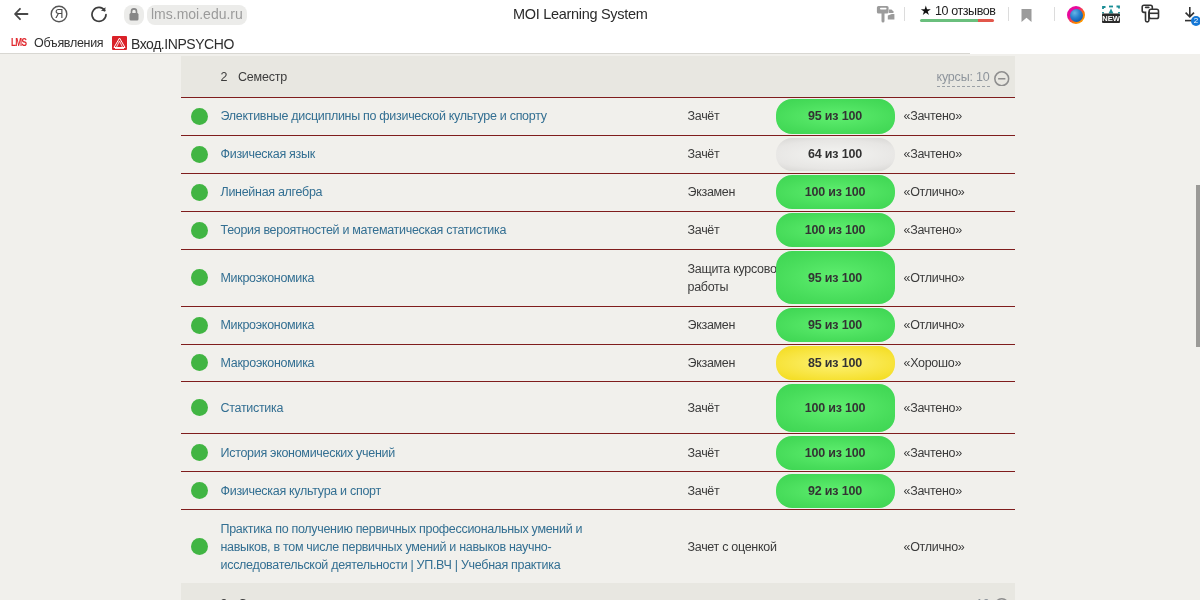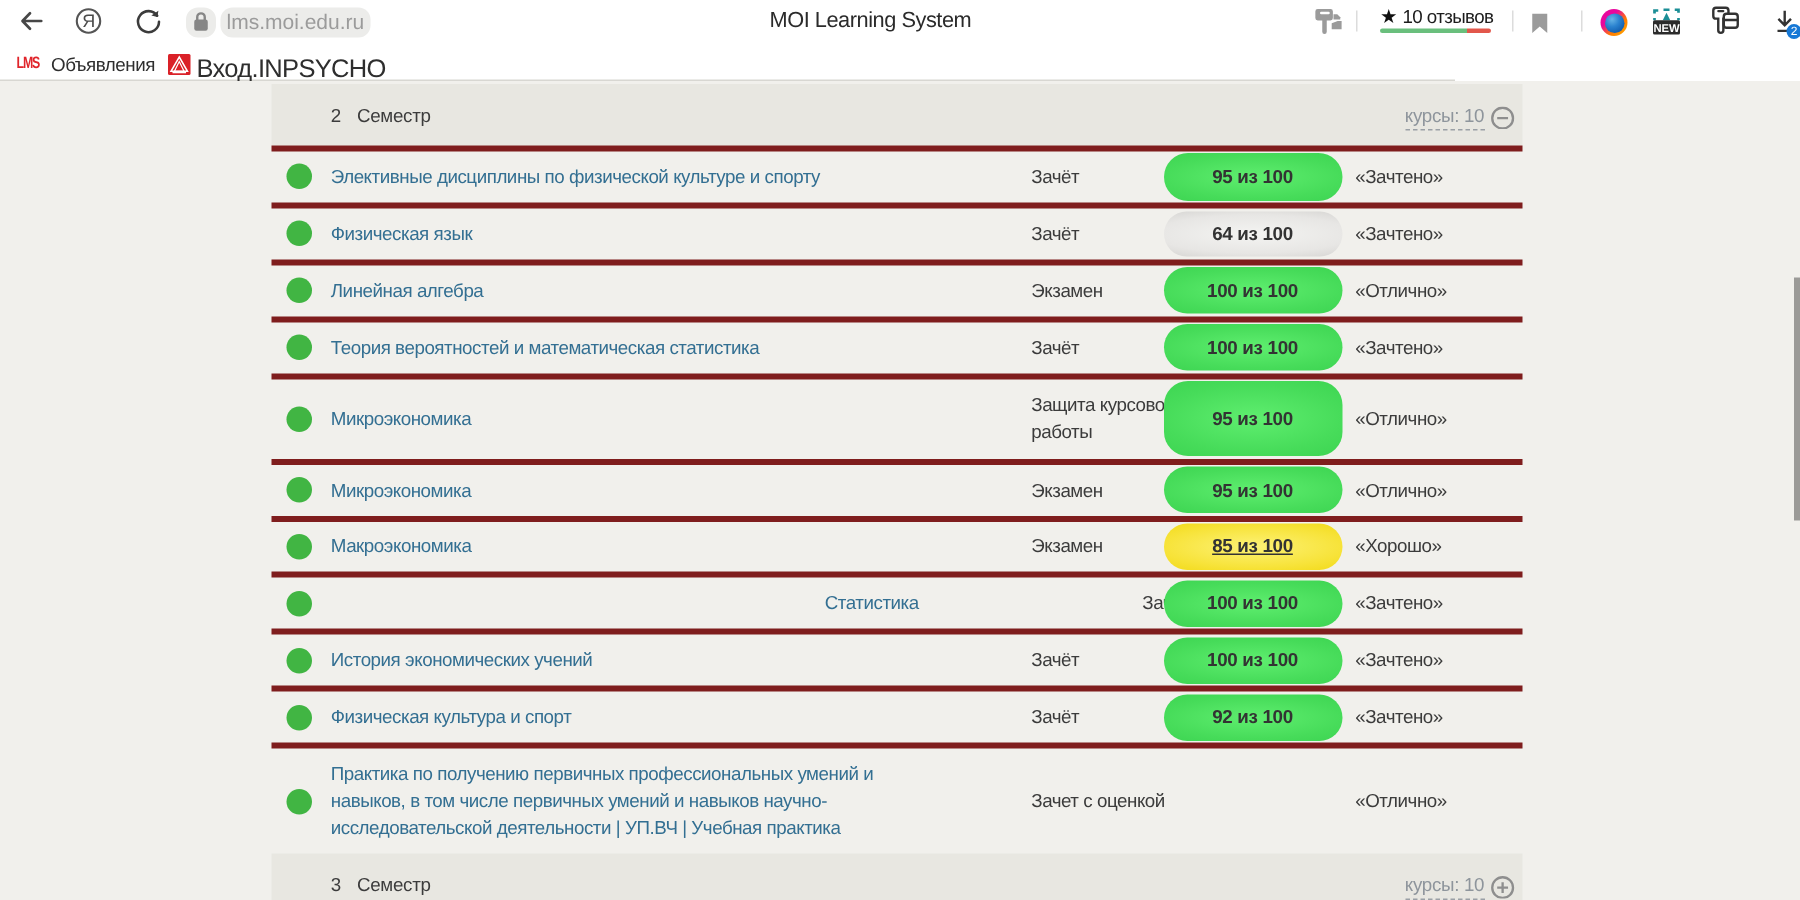--- a/index.html
+++ b/index.html
@@ -18,39 +18,39 @@
 #revtext { position:absolute; left:935px; top:4px; font-size:12.5px; letter-spacing:-0.4px; color:#1c1c1c; }
 #revbar { position:absolute; left:920px; top:19px; width:74px; height:2.5px; border-radius:2px;
   background:linear-gradient(to right, #6abf7d 0 78%, #e2574b 78% 100%); }
 #star { position:absolute; left:920px; top:3px; font-size:13px; color:#111; }
 
 
 #bookmarks { position:absolute; left:0; top:30px; width:970px; height:24px; background:#fff; border-bottom:1.5px solid #d8d7d2; }
 #lmslogo { position:absolute; left:11px; top:5.5px; font-size:11px; font-weight:bold; color:#e0252b; letter-spacing:-1px; transform:scaleX(0.75); transform-origin:left; }
 #bm1 { position:absolute; left:34px; top:5.5px; font-size:12.5px; letter-spacing:-0.3px; color:#2e2e2e; }
 #bmicon { position:absolute; left:112px; top:5.5px; width:15px; height:14.5px; background:#da2128; border-radius:1px; }
-#bm2 { position:absolute; left:131px; top:5.5px; font-size:17px; letter-spacing:-0.45px; color:#2e2e2e; }
+#bm2 { position:absolute; left:131px; top:5.5px; font-size:14px; letter-spacing:-0.45px; color:#2e2e2e; }
 
 
 #content { position:absolute; left:0; top:53.5px; width:1200px; height:546.5px; background:#f1f0ec; }
 #tbl { position:absolute; left:180.5px; top:2.5px; width:834px; }
 .semhead { position:relative; height:40.5px; background:#e8e7e1; }
 .semnum { position:absolute; left:40px; top:13.5px; font-size:12.5px; color:#3c3c3c; }
 .semname { position:absolute; left:57.5px; top:13.5px; font-size:12.5px; letter-spacing:-0.2px; color:#3c3c3c; }
 .kursy { position:absolute; right:25px; top:13.5px; font-size:12.5px; letter-spacing:-0.2px; color:#8e959c; border-bottom:1px dashed #9aa0a6; padding-bottom:2px; }
 .semicon { position:absolute; right:5px; top:14.5px; width:15.5px; height:15.5px; }
-.row { position:relative; border-top:4px solid #7f1d1d; }
+.row { position:relative; border-top:1px solid #7f1d1d; }
 .dot { position:absolute; left:10px; width:17px; height:17px; border-radius:50%; background:#41b543; top:50%; margin-top:-8.5px; }
 .cname { position:absolute; left:40px; top:50%; transform:translateY(-50%); width:392px; font-size:12.5px; letter-spacing:-0.3px; line-height:18px; color:#336f92; }
 .ctype { position:absolute; left:507px; top:50%; transform:translateY(-50%); width:106px; font-size:12.5px; letter-spacing:-0.3px; line-height:18px; color:#3b3b3b; }
 .score { position:absolute; left:595px; top:1.5px; bottom:1.5px; width:119px; font-size:12.5px; letter-spacing:-0.2px; font-weight:bold; color:#333;
   display:flex; align-items:center; justify-content:center;border-radius:16px; }
 .score.green { background:radial-gradient(ellipse 90% 80% at 50% 50%, #5fee6f 0%, #47dc5a 55%, #37d04d 100%); }
 .score.gray  { background:radial-gradient(ellipse 100% 78% at 50% 50%, #f4f4f2 0%, #e7e6e4 55%, #cbcac7 100%); }
-.score.yellow{ background:radial-gradient(ellipse 90% 80% at 50% 50%, #fdf276 0%, #f7e33a 55%, #efd506 100%);text-decoration:underline; }
+.score.yellow{ background:radial-gradient(ellipse 90% 80% at 50% 50%, #fdf276 0%, #f7e33a 55%, #efd506 100%); }
 .grade { position:absolute; left:723px; top:50%; transform:translateY(-50%); font-size:12.5px; letter-spacing:-0.3px; color:#3b3b3b; }
 
 #scrollthumb { position:absolute; right:0px; top:131.5px; width:4.5px; height:162px; background:#9b9a97; }
 </style>
 </head>
 <body>
 
 <div id="toolbar">
 
   <svg style="left:12px; top:5px;" width="18" height="18" viewBox="0 0 18 18">
@@ -193,21 +193,21 @@
       <div class="score green">95 из 100</div>
       <div class="grade">«Отлично»</div>
     </div>
     <div class="row" style="height:37.5px;">
       <div class="dot"></div>
       <div class="cname">Макроэкономика</div>
       <div class="ctype">Экзамен</div>
       <div class="score yellow">85 из 100</div>
       <div class="grade">«Хорошо»</div>
     </div>
-    <div class="row" style="height:38px;text-align:right;">
+    <div class="row" style="height:52px;">
       <div class="dot"></div>
       <div class="cname">Статистика</div>
       <div class="ctype">Зачёт</div>
       <div class="score green">100 из 100</div>
       <div class="grade">«Зачтено»</div>
     </div>
     <div class="row" style="height:38px;">
       <div class="dot"></div>
       <div class="cname">История экономических учений</div>
       <div class="ctype">Зачёт</div>

